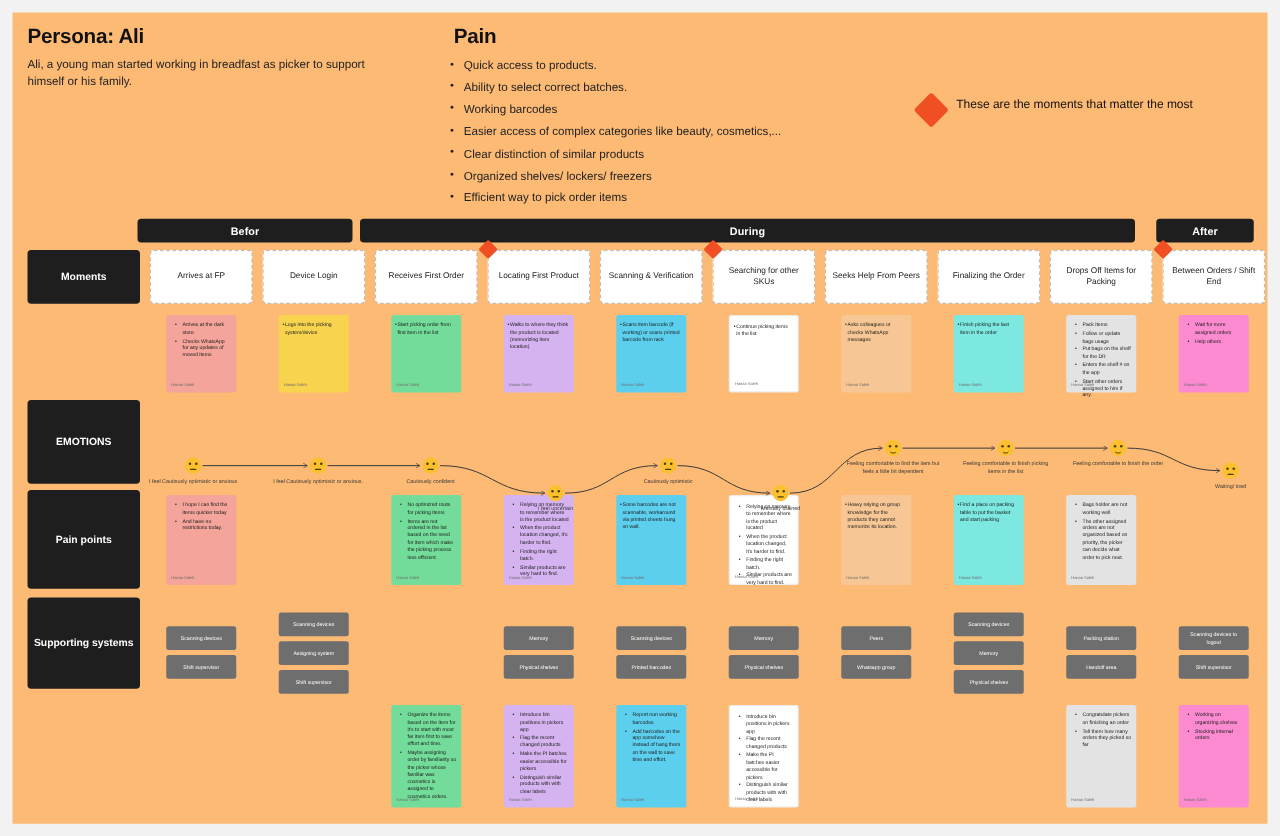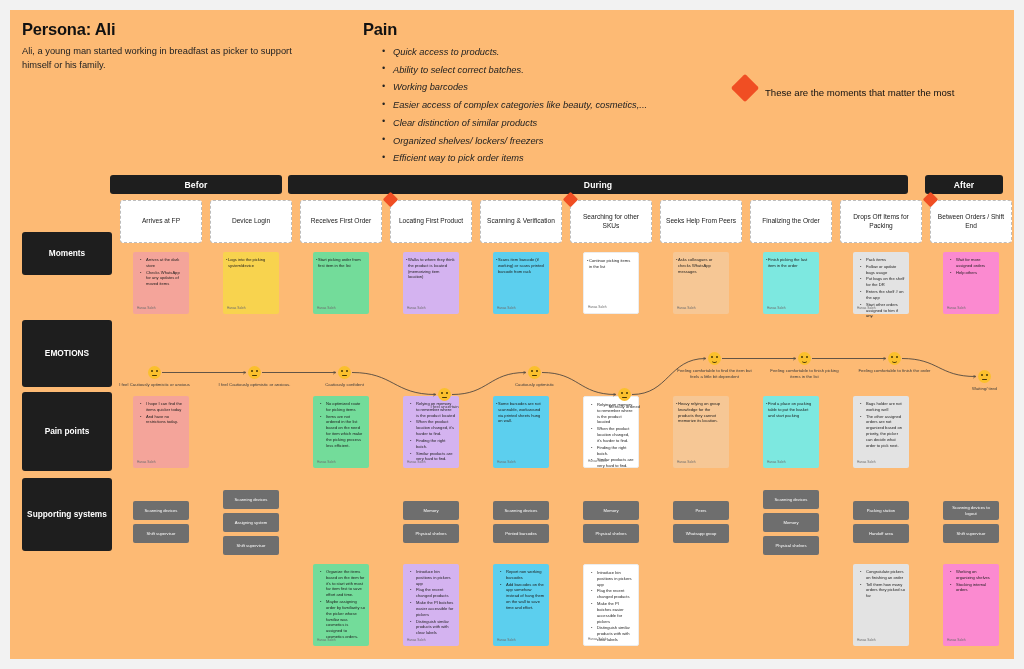--- a/index.html
+++ b/index.html
@@ -25,31 +25,31 @@
   }
   .persona-desc {
     position: absolute; left: 12px; top: 34px; width: 300px;
     font-size: 9.3px; color: #222; line-height: 1.55;
   }
   .needs-title {
     position: absolute; left: 353px; top: 10px;
     font-size: 16.5px; font-weight: bold; color: #111;
     letter-spacing: -0.2px;
   }
-  .needs-list { position: absolute; left: 372px; top: 35px; width: 300px; font-style: italic; }
+  .needs-list { position: absolute; left: 350px; top: 35px; width: 300px; }
   .needs-list li {
     list-style: none; position: relative;
     font-size: 9.3px; color: #222; line-height: 1.55;
     padding-left: 11px; margin-bottom: 3.3px;
   }
   .needs-list li:before {
     content: "\2022"; position: absolute; left: 0; top: -0.5px; font-size: 9px; color: #222;
   }
 
-  .legend { position: absolute; left: 725px; top: 68px; display: flex; align-items: flex-end; gap: 10px; }
+  .legend { position: absolute; left: 725px; top: 68px; display: flex; align-items: flex-start; gap: 10px; }
   .diamond {
     width: 20px; height: 20px; background: #f04e23;
     transform: rotate(45deg); border-radius: 2px;
   }
   .legend-text { font-size: 9.6px; color: #111; }
 
   
   .grid { position: absolute; left: 0; top: 150px; width: 1004px; height: 499px; }
 
   .phase-row { position: absolute; left: 0; top: 15px; height: 19px; width: 1004px; }
@@ -157,21 +157,21 @@
     </div>
   </div>
 
   <div class="grid">
     <div class="phase-row">
       <div class="phase before">Befor</div>
       <div class="phase during">During</div>
       <div class="phase after">After</div>
     </div>
 
-    <div class="rowlabel" style="top:40px;  height:43px;margin-top:32px;">Moments</div>
+    <div class="rowlabel" style="top:40px;  height:43px;">Moments</div>
     <div class="rowlabel" style="top:160px; height:67px;">EMOTIONS</div>
     <div class="rowlabel" style="top:232px; height:79px;">Pain points</div>
     <div class="rowlabel" style="top:318px; height:73px;">Supporting systems</div>
 
     <div id="columns-host">
         <div class="moment-cell" style="left: 110px;">Arrives at FP</div>
         <div class="note" style="left: 123px; top: 92px; height: 62px; background: rgb(244, 164, 154);">
           <ul>
             <li>Arrives at the dark store</li>
             <li>Checks WhatsApp for any updates of moved items</li>

